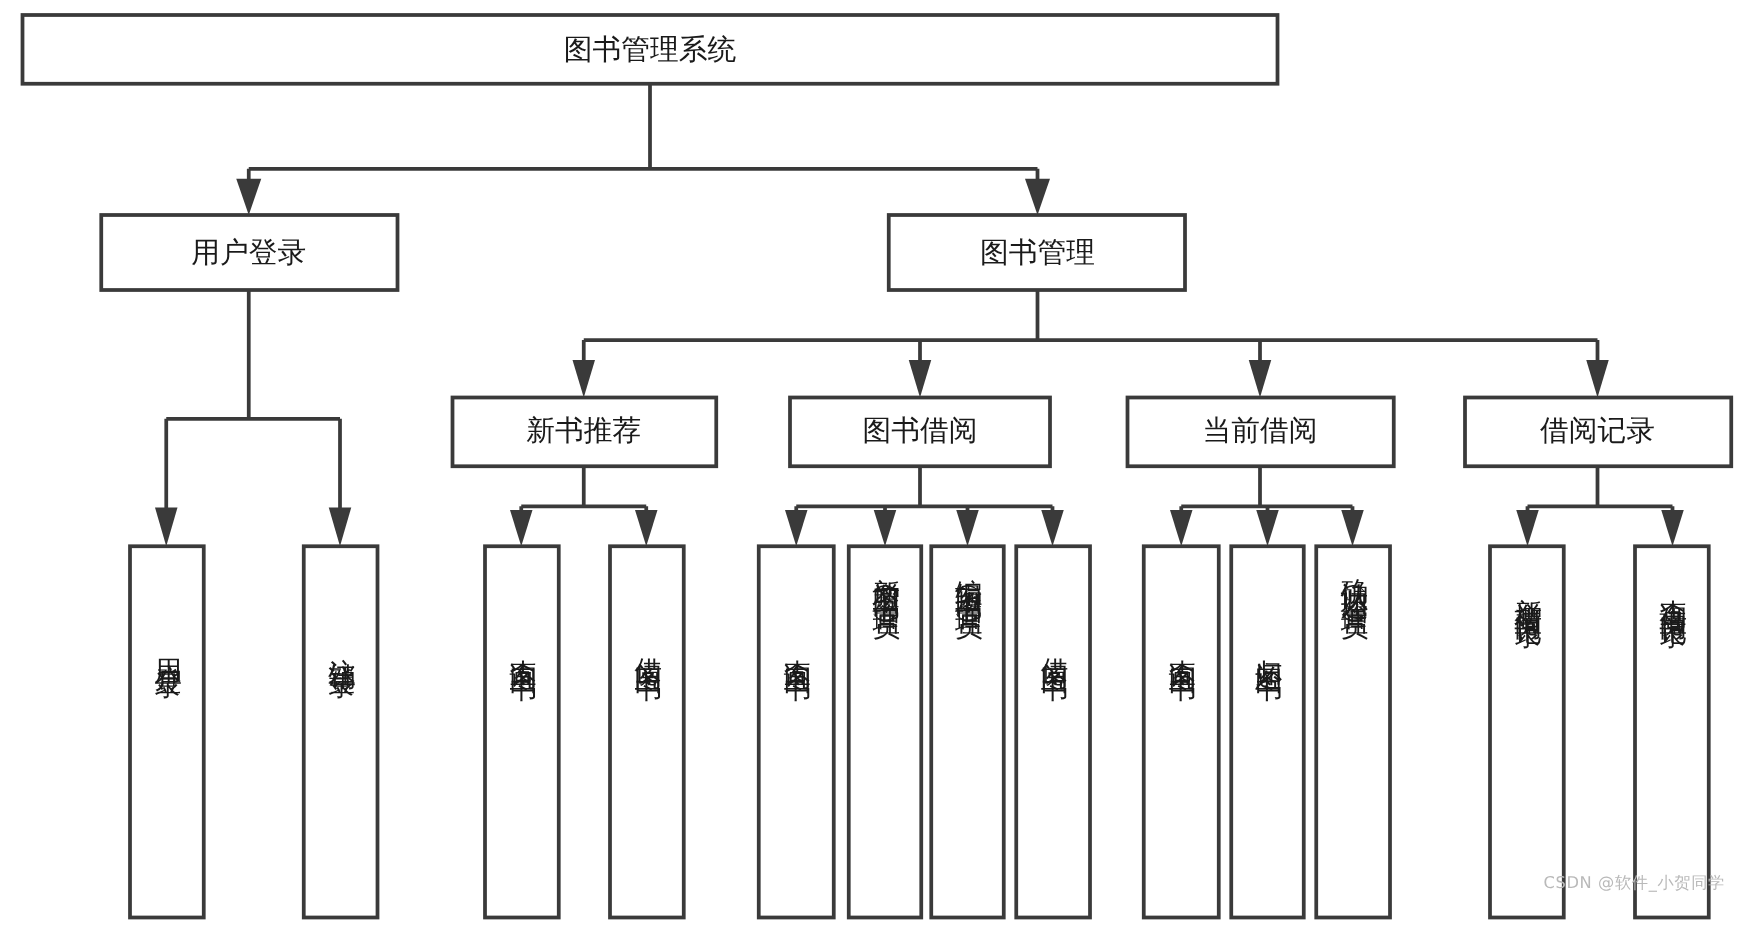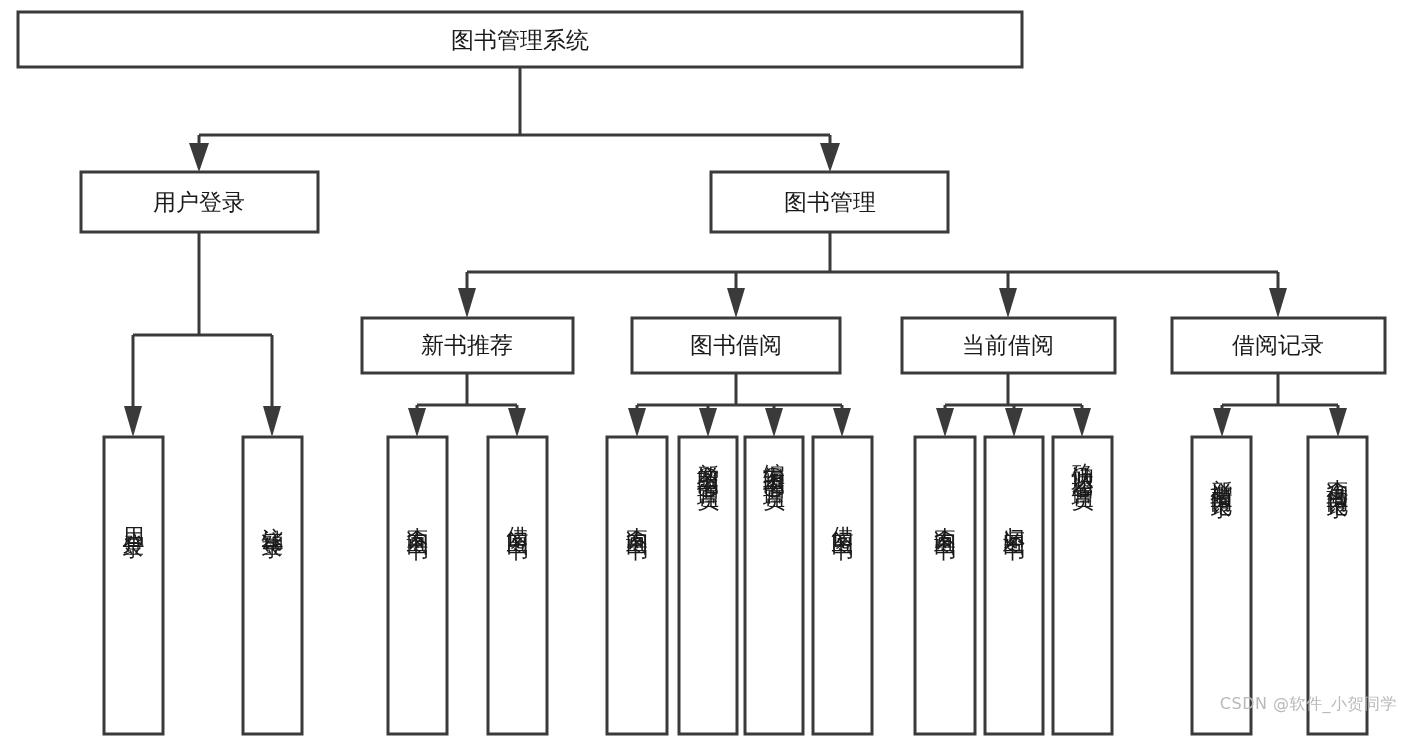--- a/index.html
+++ b/index.html
@@ -66,24 +66,24 @@
     text-orientation: upright;
     font-family: "DejaVu Sans", "Liberation Sans", sans-serif;
     font-size: 22px;
     line-height: 1;
     letter-spacing: 4px;
     color: #1a1a1a;
     white-space: nowrap;
   }
   .watermark {
     position: absolute;
-    right: 8px;
+    right: 25px;
     bottom: 6px;
     font-family: "DejaVu Sans", "Liberation Sans", sans-serif;
-    font-size: 16px;
+    font-size: 13px;
     color: #b9b9b9;
     letter-spacing: 0.5px;
     user-select: none;
     pointer-events: none;
   }
 </style>
 </head>
 <body>
 
 <div id="diagram-root">

